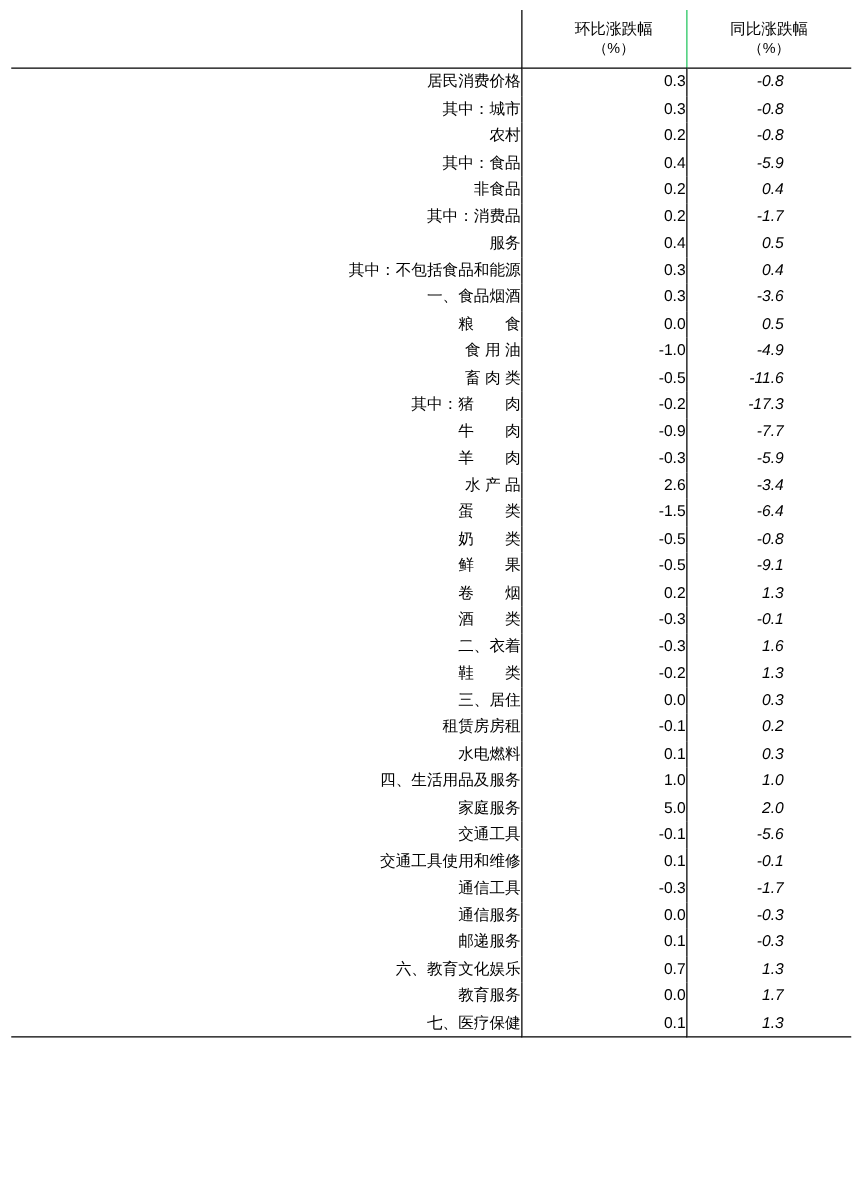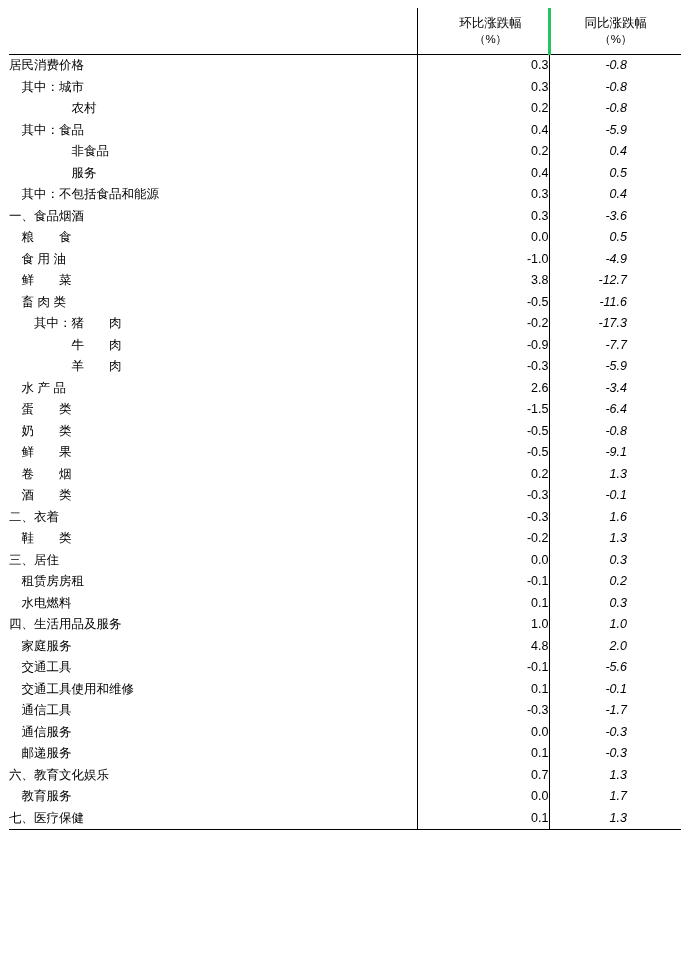--- a/index.html
+++ b/index.html
@@ -41,35 +41,36 @@
     font-size: 12.5px;
     line-height: 1.35;
     text-align: center;
     border-bottom: 1px solid #000;
   }
   tr.head th.blank {
     border-right: 1px solid #000;
     border-bottom: 1px solid #000;
   }
   tr.head th.mid {
-    border-right: 3px solid #22c55e;
+    border-right: 1px solid #22c55e;
     padding-left: 16px;
   }
   .hdr-line2 { display: block; font-size: 11.5px; }
 
   
   tbody td {
     height: 21.5px;
     line-height: 21.5px;
     font-size: 12.5px;
   }
   td.label {
     border-right: 1px solid #000;
     padding-left: 16px;
     white-space: pre;
+    text-align: right;
   }
   td.num {
     text-align: right;
     padding-right: 14px;
     border-right: 1px solid #000;
   }
   td.num.last {
     border-right: none;
     padding-right: 54px;
     font-style: italic;
@@ -125,20 +126,25 @@
           <td class="label">　其中：食品</td>
           <td class="num">0.4</td>
           <td class="num last">-5.9</td>
         </tr>
         <tr>
           <td class="label">　　　　　非食品</td>
           <td class="num">0.2</td>
           <td class="num last">0.4</td>
         </tr>
         <tr>
+          <td class="label">　其中：消费品</td>
+          <td class="num">0.2</td>
+          <td class="num last">-1.7</td>
+        </tr>
+        <tr>
           <td class="label">　　　　　服务</td>
           <td class="num">0.4</td>
           <td class="num last">0.5</td>
         </tr>
         <tr>
           <td class="label">　其中：不包括食品和能源</td>
           <td class="num">0.3</td>
           <td class="num last">0.4</td>
         </tr>
         <tr>
@@ -150,25 +156,20 @@
           <td class="label">　粮　　食</td>
           <td class="num">0.0</td>
           <td class="num last">0.5</td>
         </tr>
         <tr>
           <td class="label">　食 用 油</td>
           <td class="num">-1.0</td>
           <td class="num last">-4.9</td>
         </tr>
         <tr>
-          <td class="label">　鲜　　菜</td>
-          <td class="num">3.8</td>
-          <td class="num last">-12.7</td>
-        </tr>
-        <tr>
           <td class="label">　畜 肉 类</td>
           <td class="num">-0.5</td>
           <td class="num last">-11.6</td>
         </tr>
         <tr>
           <td class="label">　　其中：猪　　肉</td>
           <td class="num">-0.2</td>
           <td class="num last">-17.3</td>
         </tr>
         <tr>
@@ -236,21 +237,21 @@
           <td class="num">0.1</td>
           <td class="num last">0.3</td>
         </tr>
         <tr>
           <td class="label">四、生活用品及服务</td>
           <td class="num">1.0</td>
           <td class="num last">1.0</td>
         </tr>
         <tr>
           <td class="label">　家庭服务</td>
-          <td class="num">4.8</td>
+          <td class="num">5.0</td>
           <td class="num last">2.0</td>
         </tr>
         <tr>
           <td class="label">　交通工具</td>
           <td class="num">-0.1</td>
           <td class="num last">-5.6</td>
         </tr>
         <tr>
           <td class="label">　交通工具使用和维修</td>
           <td class="num">0.1</td>

